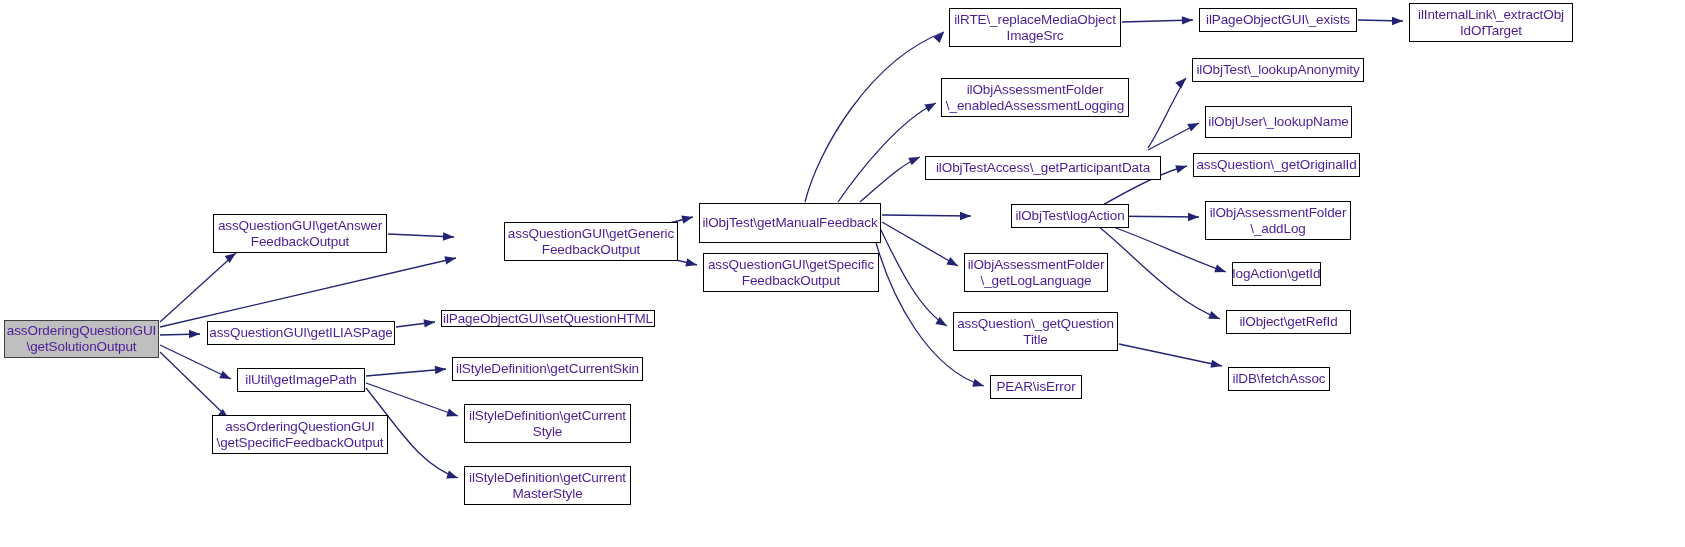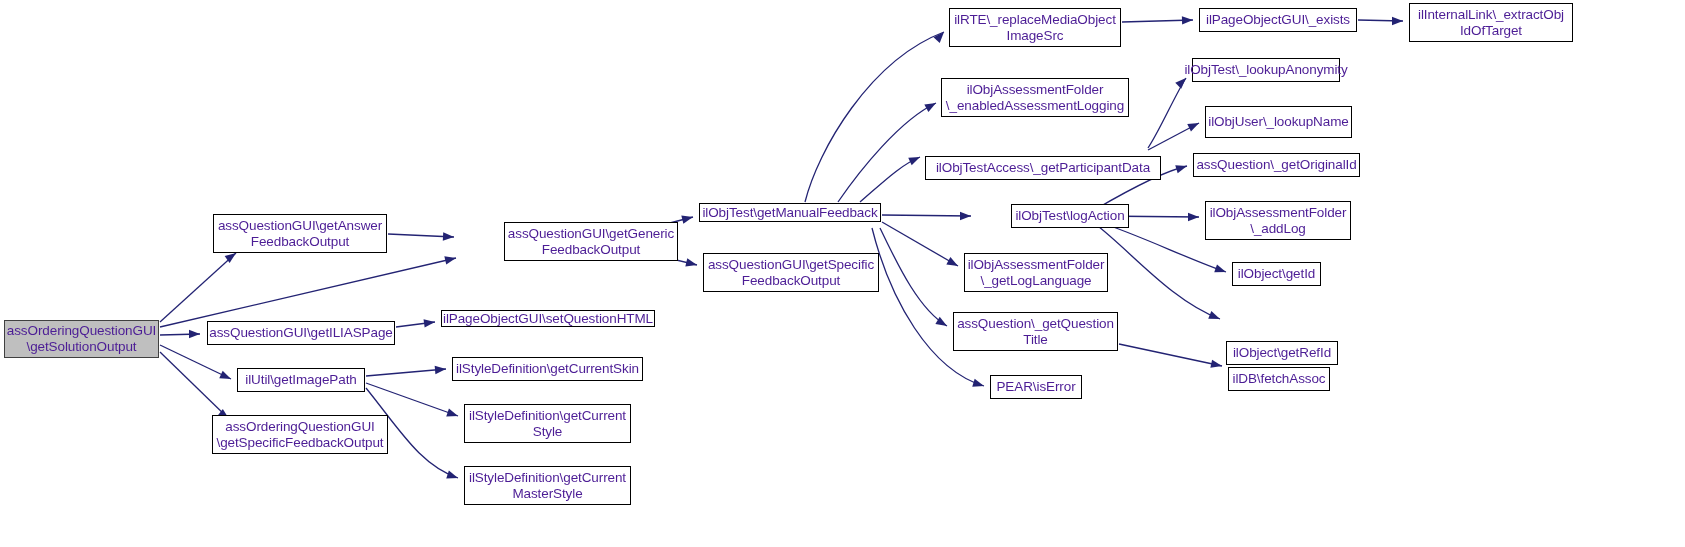--- a/index.html
+++ b/index.html
@@ -122,39 +122,39 @@
       <div class="graph-node" style="left: 212px; top: 415px; width: 176px; height: 39px;"><span class="node-label">assOrderingQuestionGUI
 \getSpecificFeedbackOutput</span></div>
       <div class="graph-node" style="left: 460px; top: 222px; width: 174px; height: 39px; margin-left: 44px;"><span class="node-label">assQuestionGUI\getGeneric
 FeedbackOutput</span></div>
       <div class="graph-node" style="left: 441px; top: 310px; width: 214px; height: 17px;"><span class="node-label">ilPageObjectGUI\setQuestionHTML</span></div>
       <div class="graph-node" style="left: 452px; top: 357px; width: 191px; height: 24px;"><span class="node-label">ilStyleDefinition\getCurrentSkin</span></div>
       <div class="graph-node" style="left: 464px; top: 404px; width: 167px; height: 39px;"><span class="node-label">ilStyleDefinition\getCurrent
 Style</span></div>
       <div class="graph-node" style="left: 464px; top: 466px; width: 167px; height: 39px;"><span class="node-label">ilStyleDefinition\getCurrent
 MasterStyle</span></div>
-      <div class="graph-node" style="left: 699px; top: 203px; width: 182px; height: 19px;"><span class="node-label">ilObjTest\getManualFeedback</span></div>
+      <div class="graph-node" style="left: 699px; top: 203px; width: 182px; height: 40px;"><span class="node-label">ilObjTest\getManualFeedback</span></div>
       <div class="graph-node" style="left: 703px; top: 253px; width: 176px; height: 39px;"><span class="node-label">assQuestionGUI\getSpecific
 FeedbackOutput</span></div>
       <div class="graph-node" style="left: 949px; top: 8px; width: 172px; height: 39px;"><span class="node-label">ilRTE\_replaceMediaObject
 ImageSrc</span></div>
       <div class="graph-node" style="left: 941px; top: 78px; width: 188px; height: 39px;"><span class="node-label">ilObjAssessmentFolder
 \_enabledAssessmentLogging</span></div>
       <div class="graph-node" style="left: 925px; top: 156px; width: 236px; height: 24px;"><span class="node-label">ilObjTestAccess\_getParticipantData</span></div>
       <div class="graph-node" style="left: 977px; top: 204px; width: 118px; height: 24px; margin-left: 34px;"><span class="node-label">ilObjTest\logAction</span></div>
       <div class="graph-node" style="left: 964px; top: 253px; width: 144px; height: 39px;"><span class="node-label">ilObjAssessmentFolder
 \_getLogLanguage</span></div>
       <div class="graph-node" style="left: 953px; top: 312px; width: 165px; height: 39px;"><span class="node-label">assQuestion\_getQuestion
 Title</span></div>
       <div class="graph-node" style="left: 990px; top: 375px; width: 92px; height: 24px;"><span class="node-label">PEAR\isError</span></div>
       <div class="graph-node" style="left: 1199px; top: 8px; width: 158px; height: 24px;"><span class="node-label">ilPageObjectGUI\_exists</span></div>
-      <div class="graph-node" style="left: 1192px; top: 58px; width: 148px; height: 24px;"><span class="node-label">ilObjTest\_lookupAnonymity</span></div>
+      <div class="graph-node" style="left: 1192px; top: 58px; width: 172px; height: 24px;"><span class="node-label">ilObjTest\_lookupAnonymity</span></div>
       <div class="graph-node" style="left: 1205px; top: 106px; width: 147px; height: 32px;"><span class="node-label">ilObjUser\_lookupName</span></div>
       <div class="graph-node" style="left: 1193px; top: 153px; width: 167px; height: 24px;"><span class="node-label">assQuestion\_getOriginalId</span></div>
       <div class="graph-node" style="left: 1205px; top: 201px; width: 146px; height: 39px;"><span class="node-label">ilObjAssessmentFolder
 \_addLog</span></div>
-      <div class="graph-node" style="left: 1232px; top: 262px; width: 89px; height: 24px;"><span class="node-label">ilObject\getId</span></div>
-      <div class="graph-node" style="left: 1226px; top: 310px; width: 112px; height: 24px; margin-top: 31px;"><span class="node-label">ilObject\getRefId</span></div>
+      <div class="graph-node" style="left: 1232px; top: 262px; width: 89px; height: 24px;"><span class="node-label">logAction\getId</span></div>
+      <div class="graph-node" style="left: 1226px; top: 310px; width: 125px; height: 24px;"><span class="node-label">ilObject\getRefId</span></div>
       <div class="graph-node" style="left: 1228px; top: 367px; width: 102px; height: 24px;"><span class="node-label">ilDB\fetchAssoc</span></div>
       <div class="graph-node" style="left: 1409px; top: 3px; width: 164px; height: 39px;"><span class="node-label">ilInternalLink\_extractObj
 IdOfTarget</span></div>
     </div>
 </div>
 
 </body></html>

